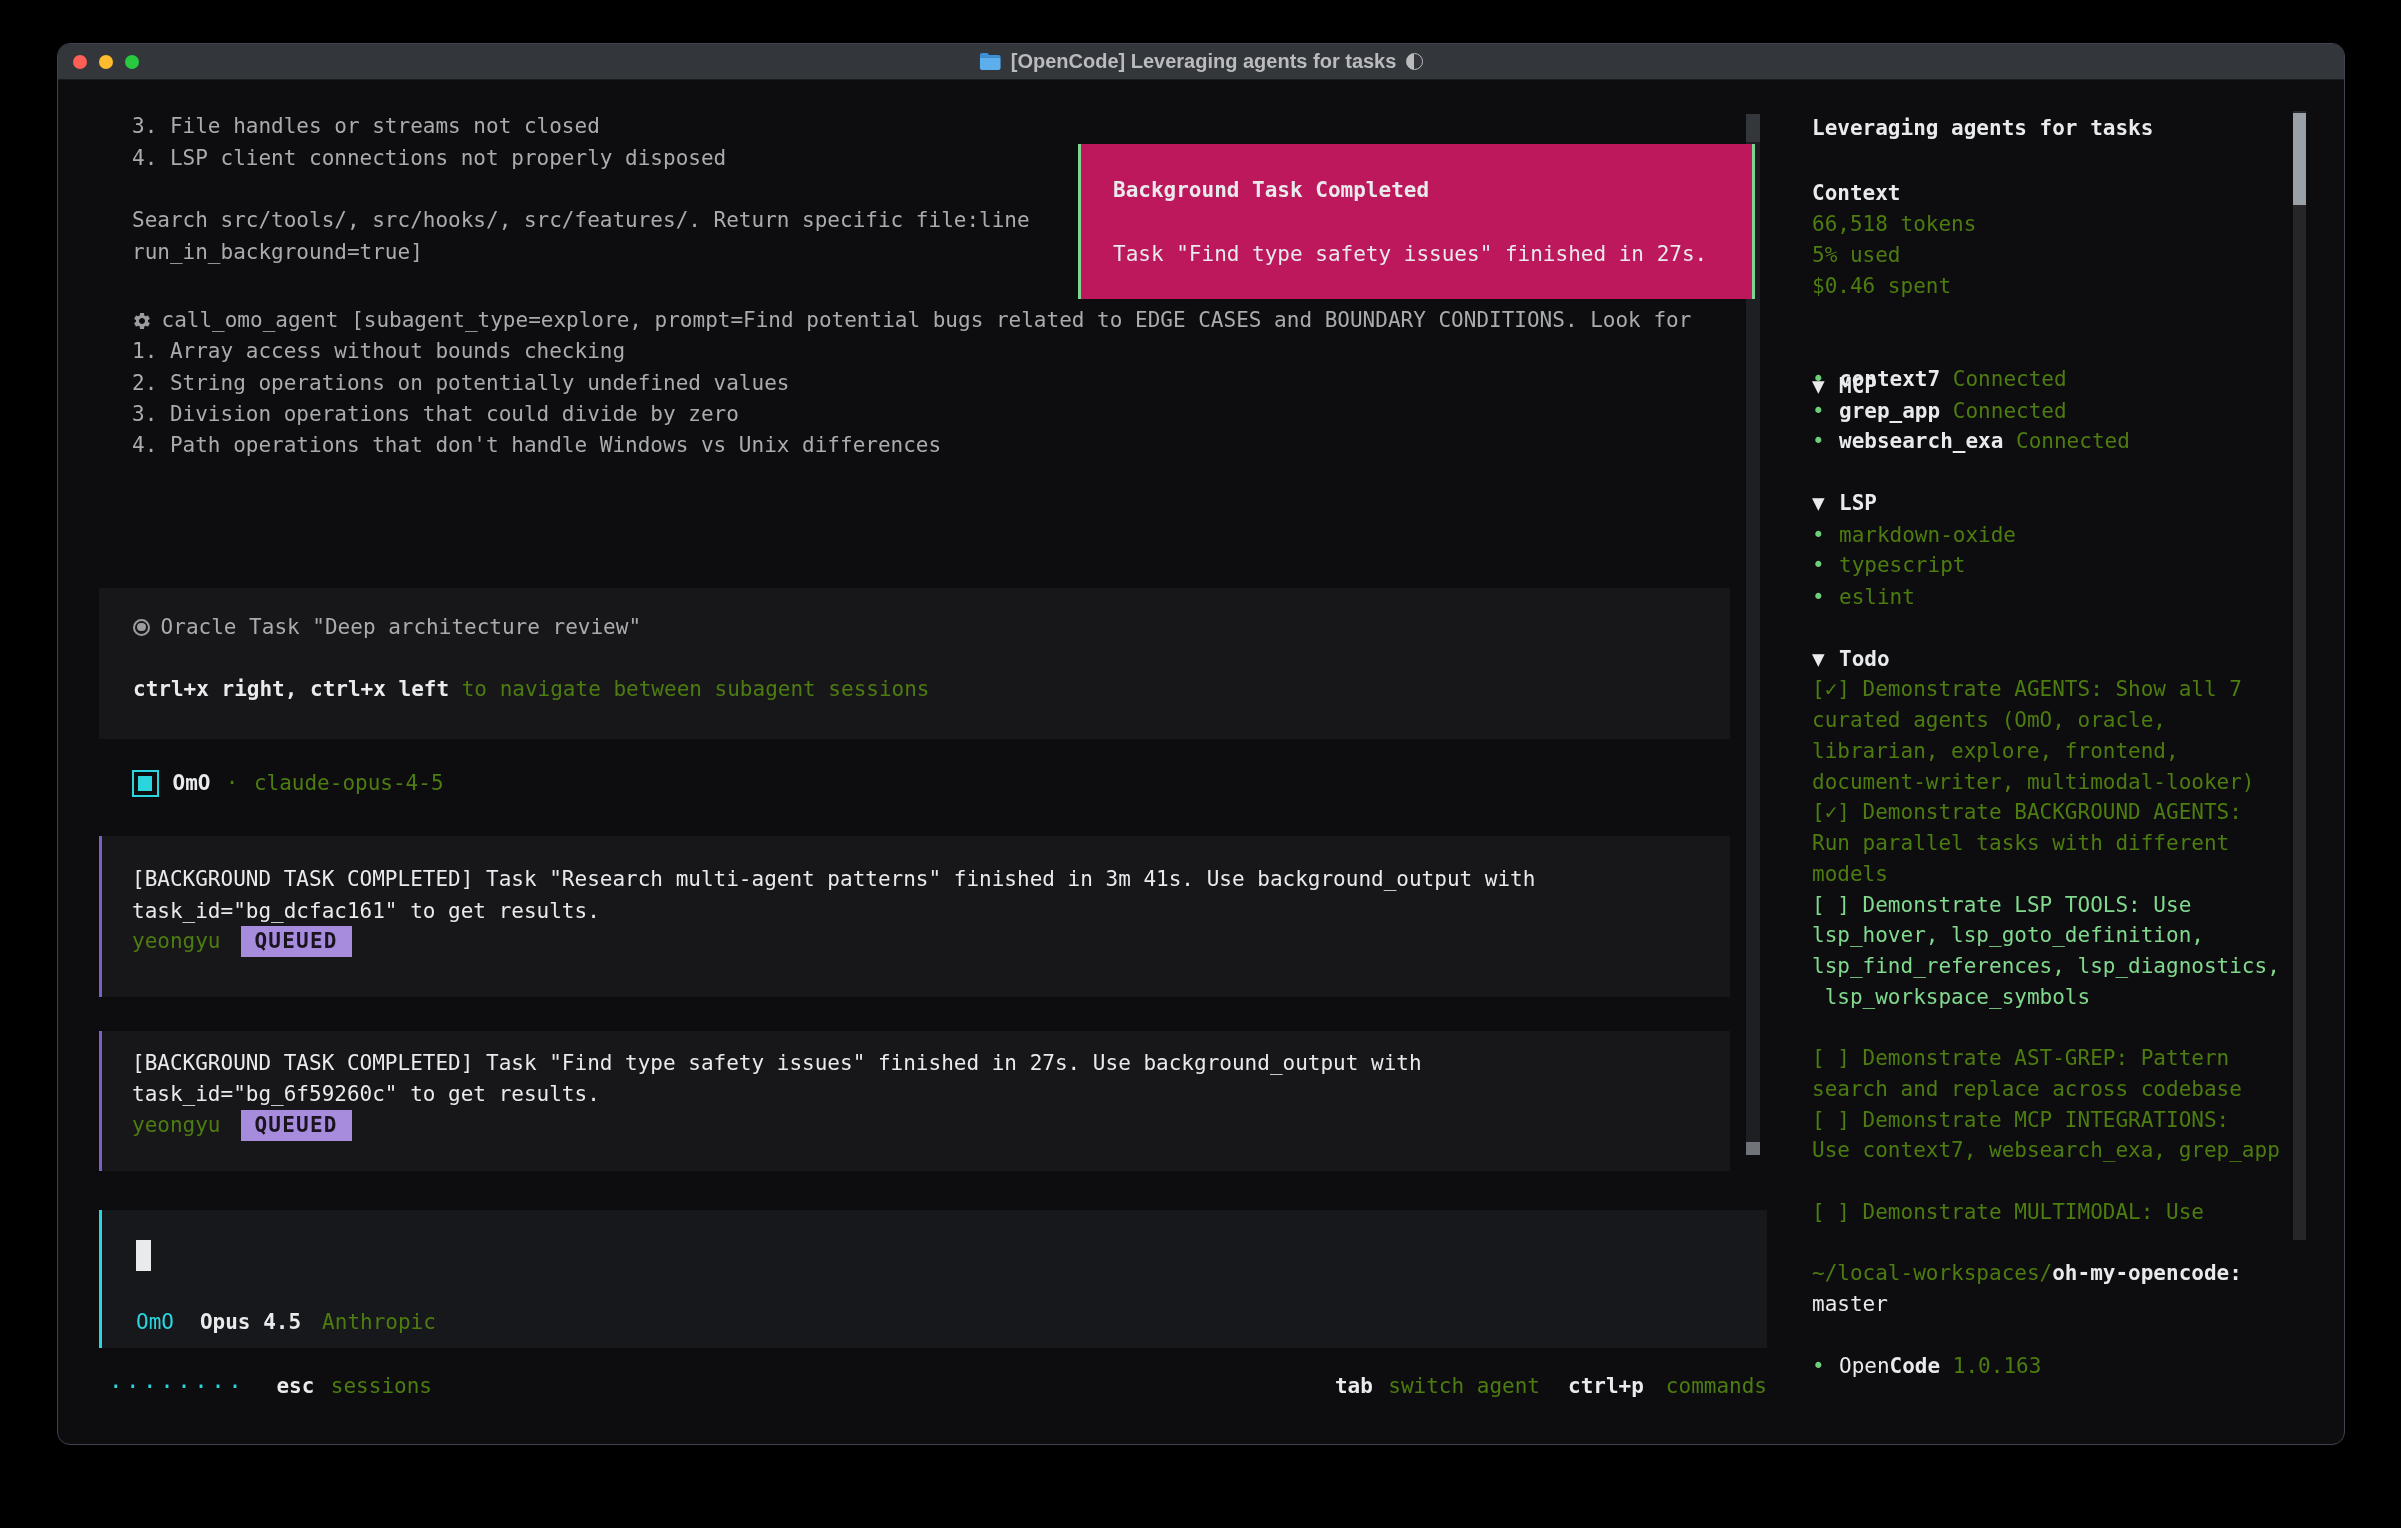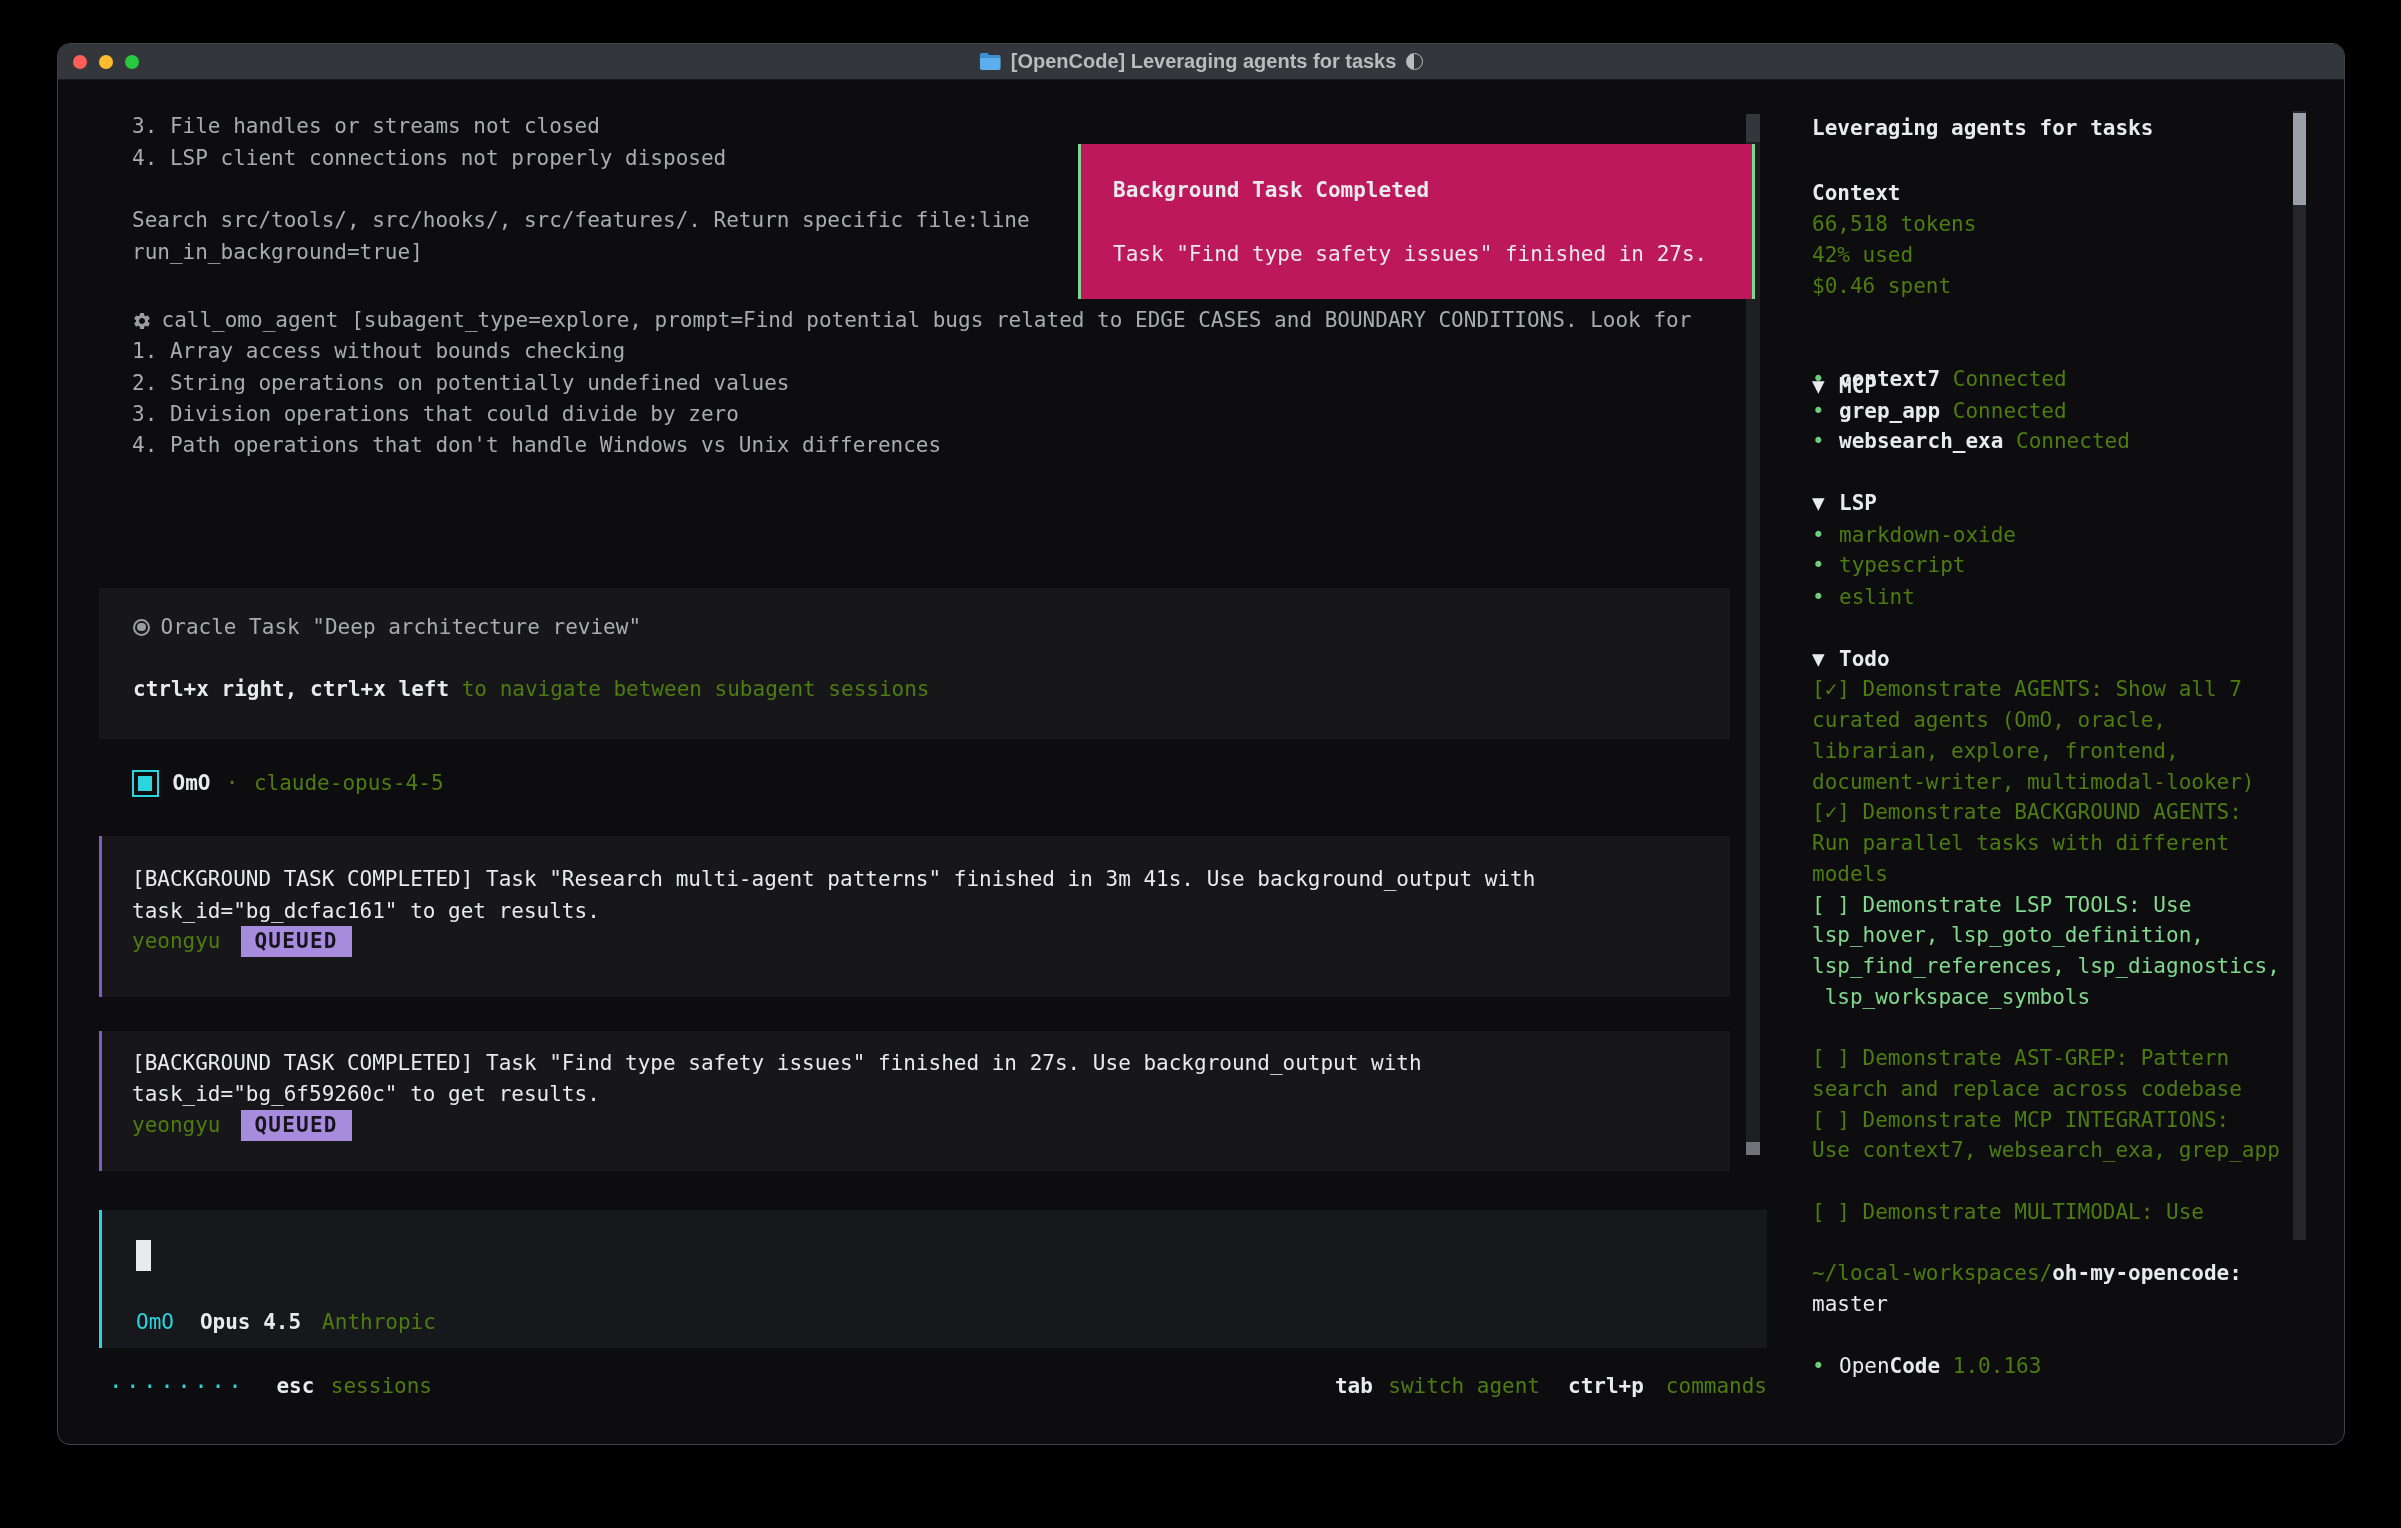--- a/index.html
+++ b/index.html
@@ -186,21 +186,21 @@
 
   <div class="notification">
     <div class="txt white bold" style="left:32px;top:31px;">Background Task Completed</div>
     <div class="txt white" style="left:32px;top:95px;">Task "Find type safety issues" finished in 27s.</div>
   </div>
 
   <div class="txt white bold" style="left:1754px;top:69px;">Leveraging agents for tasks</div>
 
   <div class="txt white bold" style="left:1754px;top:134px;">Context</div>
   <div class="txt dim" style="left:1754px;top:165px;">66,518 tokens</div>
-  <div class="txt dim" style="left:1754px;top:196px;">42% used</div>
+  <div class="txt dim" style="left:1754px;top:196px;">5% used</div>
   <div class="txt dim" style="left:1754px;top:227px;">$0.46 spent</div>
 
   <div class="txt" style="left:1754px;top:290px;margin-top:37px;"><span class="tri bullet-col">▼</span><span class="white bold">MCP</span></div>
   <div class="txt" style="left:1754px;top:320px;"><span class="bullet-col">•</span><span class="white bold">context7</span><span class="dim"> </span><span class="dim">Connected</span></div>
   <div class="txt" style="left:1754px;top:352px;"><span class="bullet-col">•</span><span class="white bold">grep_app</span><span class="dim"> </span><span class="dim">Connected</span></div>
   <div class="txt" style="left:1754px;top:382px;"><span class="bullet-col">•</span><span class="white bold">websearch_exa</span><span class="dim"> </span><span class="dim">Connected</span></div>
 
   <div class="txt" style="left:1754px;top:444px;"><span class="tri bullet-col">▼</span><span class="white bold">LSP</span></div>
   <div class="txt" style="left:1754px;top:476px;"><span class="bullet-col">•</span><span class="dim">markdown-oxide</span></div>
   <div class="txt" style="left:1754px;top:506px;"><span class="bullet-col">•</span><span class="dim">typescript</span></div>

